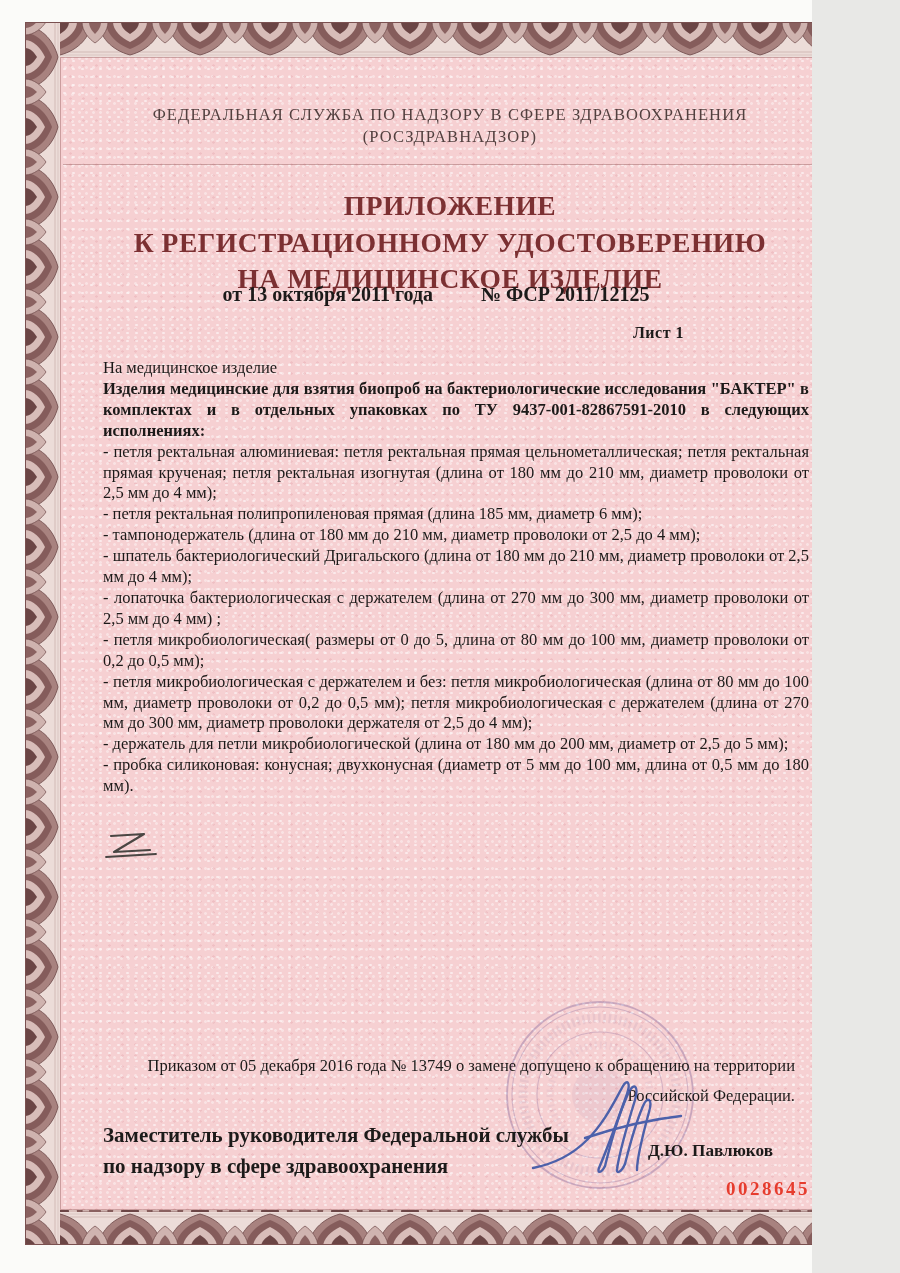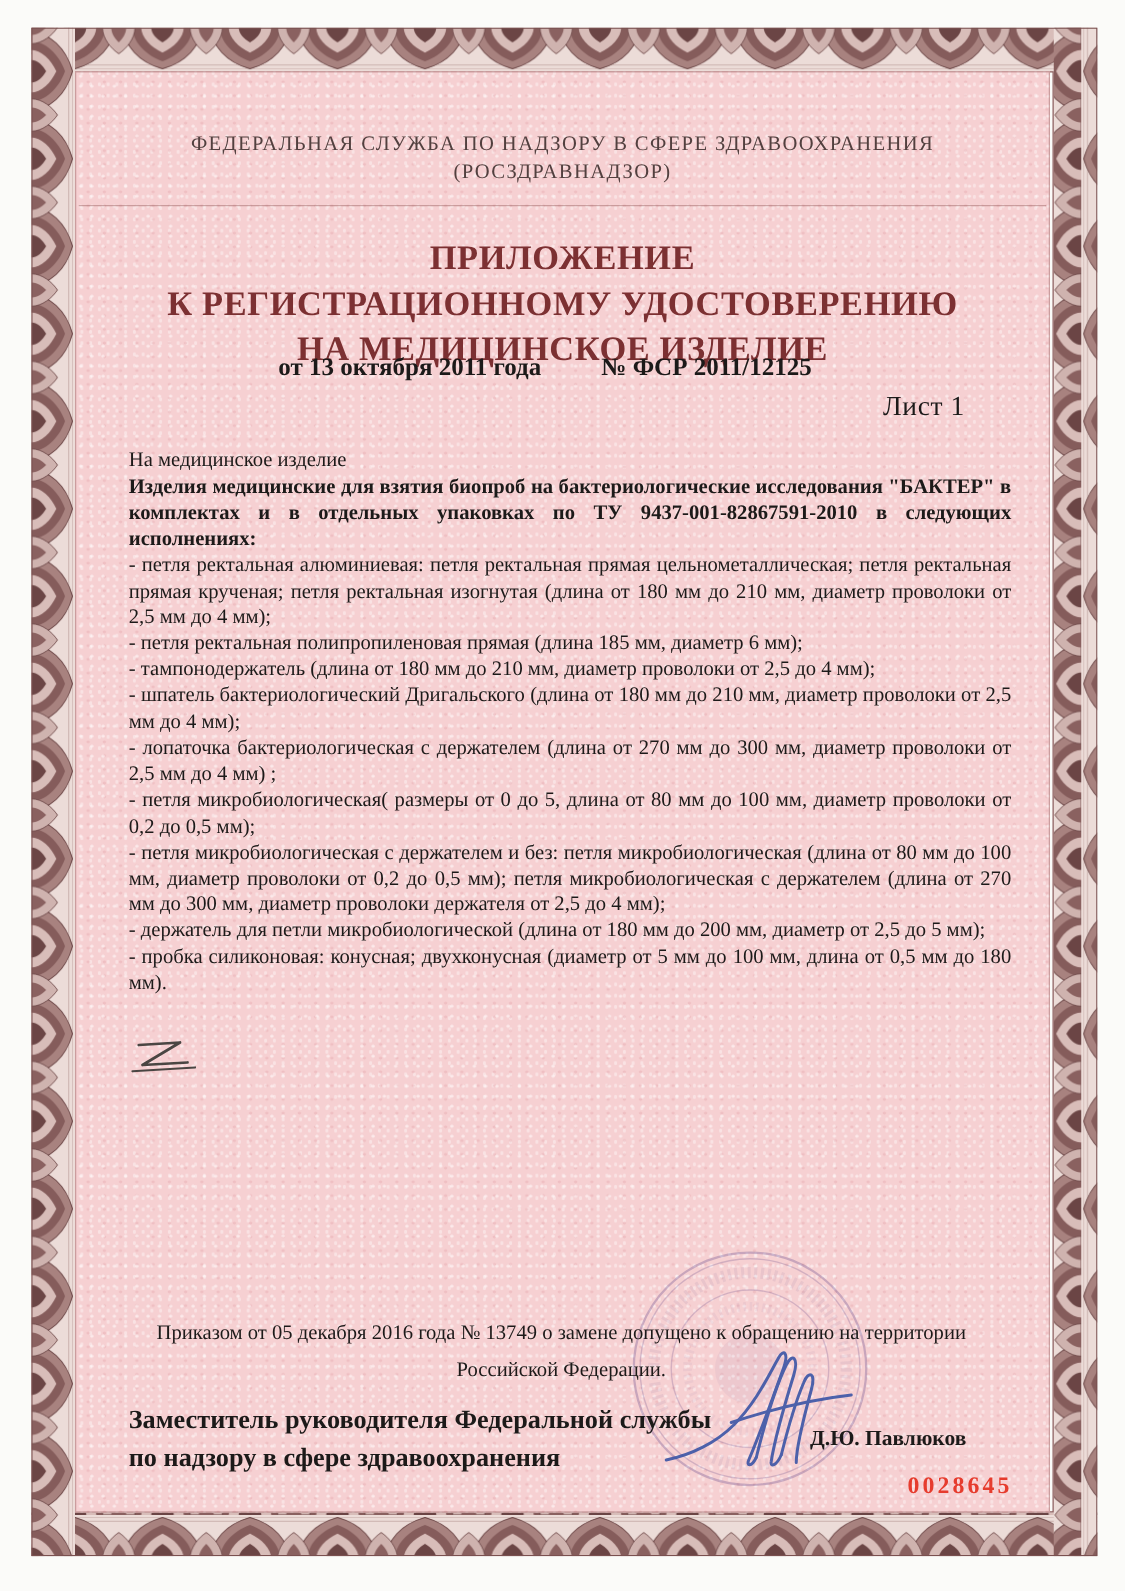--- a/index.html
+++ b/index.html
@@ -1,18 +1,18 @@
 <!DOCTYPE html>
 <html style="--paper: #fbfbf9; --pageBg: #f6d0d2; --borderMauve: #6b4545; --titleMaroon: #7c3032; --headerGray: #52403f; --textBlack: #1c1a19; --serialRed: #e63c2e; --stampPurple: #7d6fb4; --inkBlue: #3b55a6;"><head>
 <meta charset="utf-8">
 <style>
   html,body{margin:0;padding:0;background:#e8e8e6;}
   .page{
     position:relative;
-    width:900px;height:1273px;
+    width:812px;height:1273px;
     background:var(--paper,#fbfbf9);
     overflow:hidden;
     font-family:"Liberation Serif","DejaVu Serif",serif;
     color:var(--textBlack,#1c1a19);
   }
   .frame{position:absolute;left:25px;top:22px;}
   .content{
     position:absolute;left:60px;top:57px;width:780px;height:1153px;
     background-color:var(--pageBg,#f6d0d2);
     background-image:
@@ -37,33 +37,33 @@
     text-align:center;font-weight:bold;font-size:27.5px;line-height:36.5px;
     letter-spacing:.5px;color:var(--titleMaroon,#7c3032);
   }
   .meta{
     position:absolute;left:0;top:283px;width:900px;
     display:flex;justify-content:center;gap:48px;
     transform:translateX(-14px);
     font-weight:bold;font-size:20px;
   }
   .sheet{
-    position:absolute;top:312px;right:128px;
-    font-weight:normal;font-size:22px;letter-spacing:.5px;
+    position:absolute;top:324px;right:128px;
+    font-weight:bold;font-size:16px;letter-spacing:.5px;
   }
   .body{
     position:absolute;left:103px;top:358px;width:706px;
     font-size:16.5px;line-height:20.9px;text-align:justify;
   }
   .body p{margin:0;}
   .body .product{font-weight:bold;}
   .penmark{position:absolute;left:104px;top:830px;}
   .order{
     position:absolute;left:103px;top:1051px;width:692px;margin:0;
-    font-size:16.5px;line-height:30px;text-align:center;
+    font-size:16.5px;line-height:30px;text-align:right;
   }
   .signer{
     position:absolute;left:103px;top:1120px;
     font-weight:bold;font-size:21px;line-height:30.5px;
   }
   .signer-name{
     position:absolute;left:648px;top:1141px;
     font-weight:bold;font-size:17.2px;white-space:nowrap;
   }
   .stamp{position:absolute;left:502px;top:997px;mix-blend-mode:multiply;opacity:.8;}

